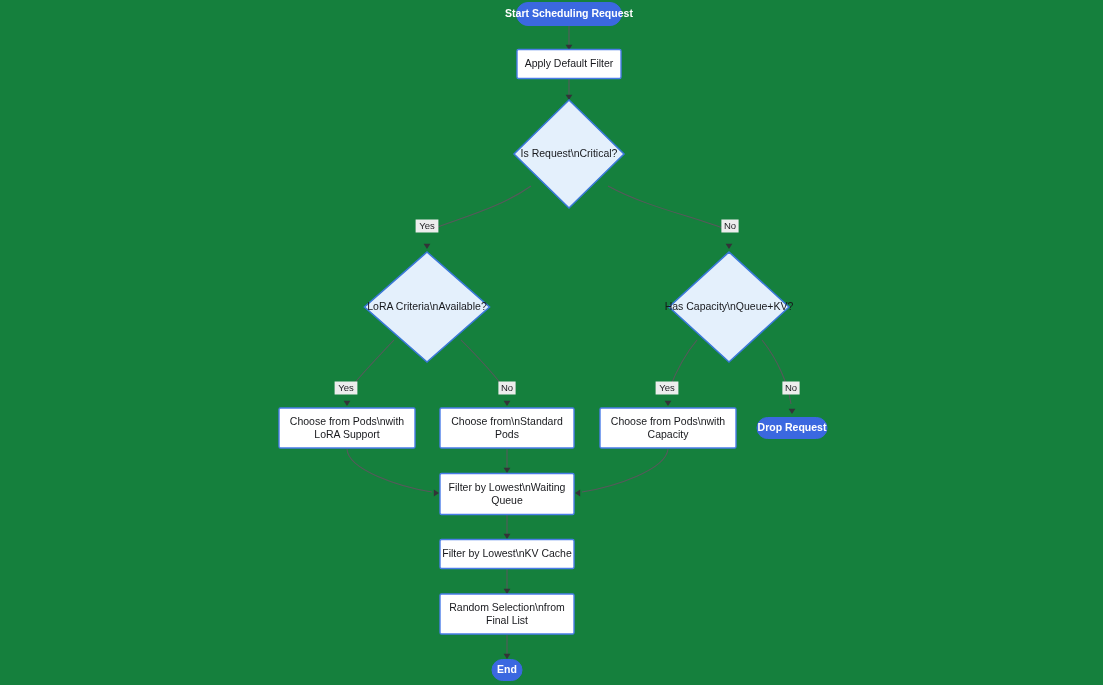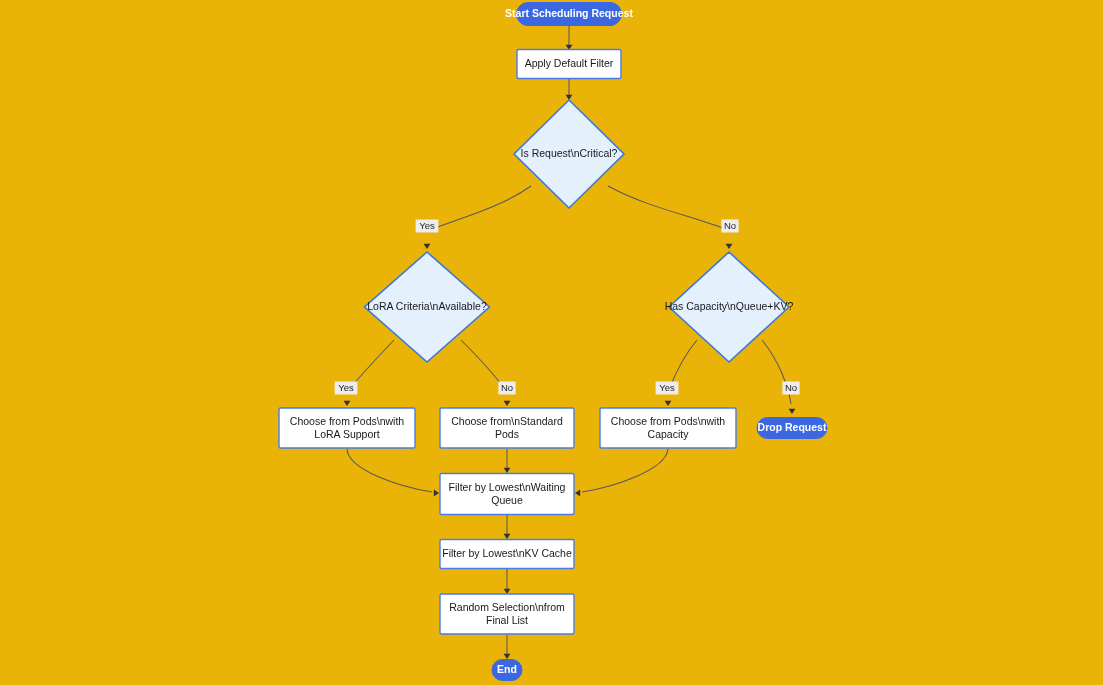--- a/index.html
+++ b/index.html
@@ -10,21 +10,21 @@
   body {
     width: 1103px;
     height: 685px;
     overflow: hidden;
     font-family: "Liberation Sans", sans-serif;
   }
   #flow-root {
     position: relative;
     width: 1103px;
     height: 685px;
-    background: #eab308;
+    background: #15803d;
   }
   svg#flow-svg {
     display: block;
     width: 1103px;
     height: 685px;
   }
   .node-rect {
     fill: #ffffff;
     stroke: #4a7ce8;
     stroke-width: 1.4;

